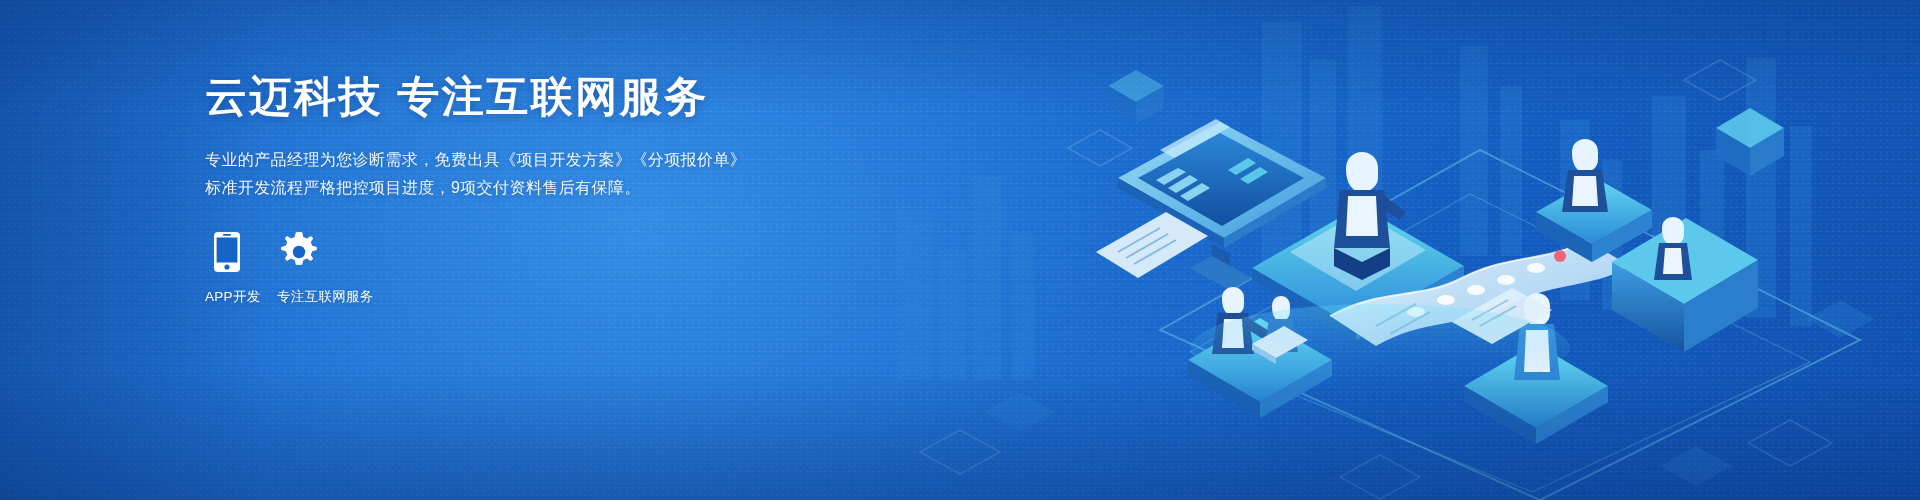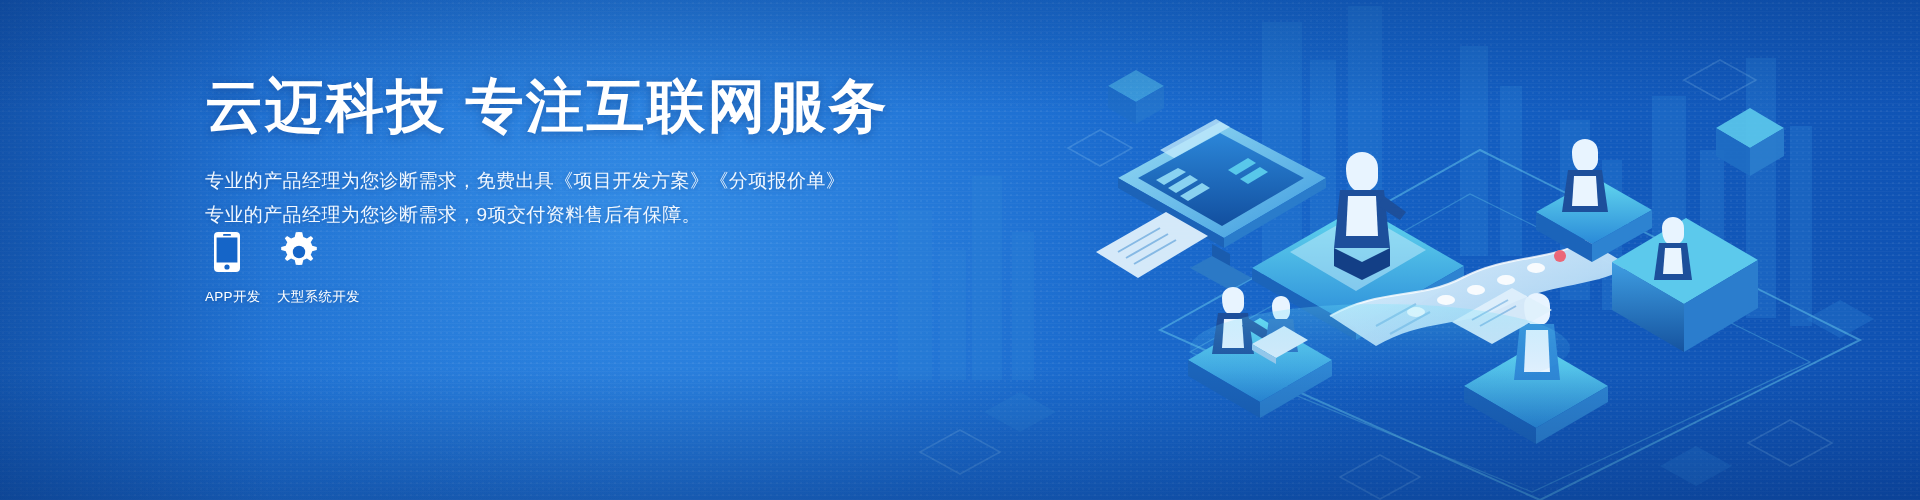--- a/index.html
+++ b/index.html
@@ -29,27 +29,27 @@
   .vig{
     position:absolute; inset:0; pointer-events:none;
     background:
       linear-gradient(to right, rgba(5,45,110,0.40) 0%, rgba(5,45,110,0.06) 14%, rgba(0,0,0,0) 34%),
       linear-gradient(to bottom, rgba(5,45,110,0.26) 0%, rgba(0,0,0,0) 22%, rgba(0,0,0,0) 74%, rgba(5,40,105,0.34) 100%);
   }
 
   
   .copy{ position:absolute; left:205px; top:72px; width:700px; }
   .headline{
-    font-size:58px; font-weight:bold; color:#ffffff;
+    font-size:42px; font-weight:bold; color:#ffffff;
     letter-spacing:2.5px; line-height:1.18;
     text-shadow:0 2px 10px rgba(8,46,110,0.38);
     white-space:nowrap;
   }
   .sub{
-    margin-top:24px; font-size:19px; color:#f0f7ff;
+    margin-top:24px; font-size:16px; color:#f0f7ff;
     line-height:1.78; letter-spacing:0.4px; font-weight:400;
     text-shadow:0 1px 5px rgba(8,46,110,0.30);
     white-space:nowrap;
   }
   .sub div{ white-space:nowrap; }
 
   
   .feats{ position:absolute; left:205px; top:230px; display:flex; align-items:flex-start; }
   .feat{ width:72px; display:flex; flex-direction:column; align-items:flex-start; cursor:pointer; }
   .feat .ic{
@@ -288,21 +288,21 @@
       <ellipse cx="520" cy="348" rx="190" ry="44" fill="url(#gGlow)" opacity="0.5"></ellipse>
     </svg>
   </div>
 
   <div class="vig"></div>
 
   <div class="copy">
     <div class="headline">云迈科技 专注互联网服务</div>
     <div class="sub">
       <div>专业的产品经理为您诊断需求，免费出具《项目开发方案》《分项报价单》</div>
-      <div>专业的产品经理为您诊断需求，9项交付资料售后有保障。</div>
+      <div>标准开发流程严格把控项目进度，9项交付资料售后有保障。</div>
     </div>
   </div>
 
   <div class="feats">
 
     <div class="feat">
       <span class="ic">
         <svg width="26" height="40" viewBox="0 0 26 40">
           <rect x="0" y="0" width="26" height="40" rx="4" fill="#ffffff"></rect>
           <rect x="2.6" y="5.5" width="20.8" height="25" fill="#1565c8"></rect>
@@ -316,18 +316,18 @@
 
 
 
     <div class="feat">
       <span class="ic">
         <svg width="40" height="40" viewBox="0 0 40 40">
           <path d="M20 0 l3.2 0.3 1.1 4.6 a15.6 15.6 0 0 1 3.6 1.5 l4-2.5 2.3 2.3 -2.5 4 a15.6 15.6 0 0 1 1.5 3.6 l4.6 1.1 0 3.2 -4.6 1.1 a15.6 15.6 0 0 1 -1.5 3.6 l2.5 4 -2.3 2.3 -4 -2.5 a15.6 15.6 0 0 1 -3.6 1.5 l-1.1 4.6 -3.2 0.3 -3.2 -0.3 -1.1 -4.6 a15.6 15.6 0 0 1 -3.6 -1.5 l-4 2.5 -2.3 -2.3 2.5 -4 a15.6 15.6 0 0 1 -1.5 -3.6 l-4.6 -1.1 0 -3.2 4.6 -1.1 a15.6 15.6 0 0 1 1.5 -3.6 l-2.5 -4 2.3 -2.3 4 2.5 a15.6 15.6 0 0 1 3.6 -1.5 l1.1 -4.6 Z" fill="#ffffff"></path>
           <circle cx="20" cy="20" r="6.2" fill="#1565c8"></circle>
         </svg>
       </span>
-      <span class="lb">大型系统开发</span>
+      <span class="lb">专注互联网服务</span>
     </div>
 
   </div>
 
 </div>
 
 </body></html>

